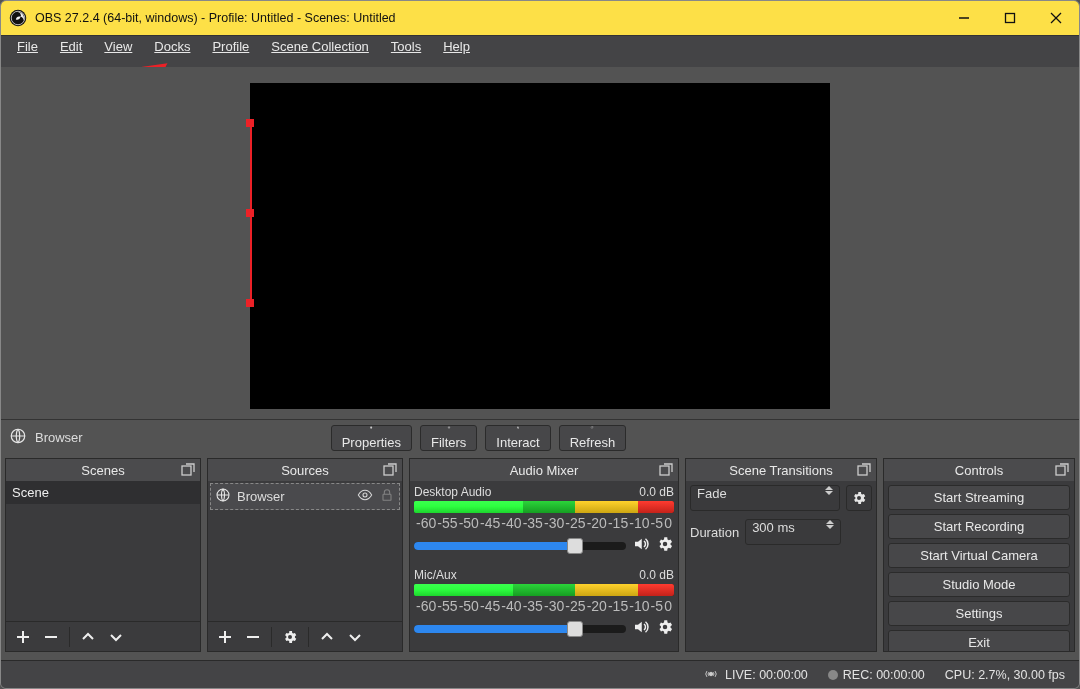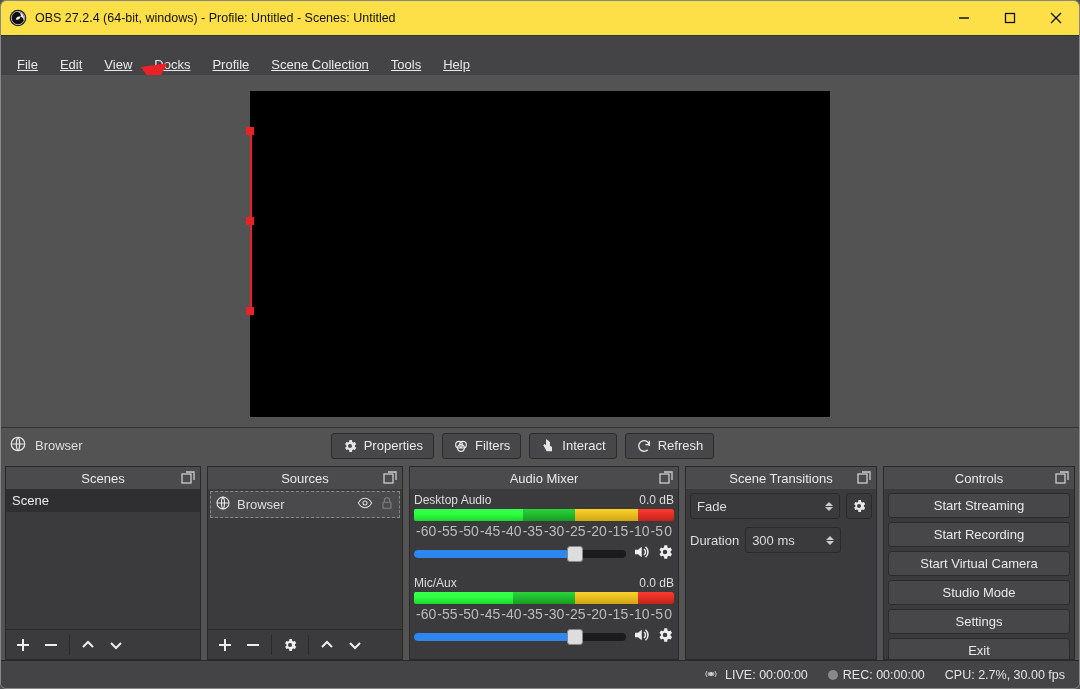--- a/index.html
+++ b/index.html
@@ -31,24 +31,24 @@
   .titlebar .title-text { font-size: 12.5px; color:#111; }
   .winbtns { margin-left: auto; display:flex; }
   .winbtn {
     width: 46px; height: 34px;
     display:flex; align-items:center; justify-content:center;
     color:#111;
   }
   .winbtn svg { width:12px; height:12px; }
   
   .menubar {
-    height: 40px;
+    height: 32px;
     background: #444446;
     display:flex;
-    align-items:flex-end;
+    align-items:flex-start;
     padding: 0 6px;
     gap: 2px;
     border-top:1px solid #333;
   }
   .menuitem {
     padding: 3px 10px;
     color:#e8e8e8;
     font-size:13px;
     position:relative;
   }
@@ -96,21 +96,21 @@
   }
   .globe-icon svg, .gear-ic svg, .speak-ic svg { width:18px; height:18px; }
   .ctx-btns { display:flex; gap:8px; margin-left: 248px; }
   .tbtn {
     height:26px;
     padding: 0 10px;
     background:#474749;
     border:1px solid #2b2b2b;
     border-radius:3px;
     display:flex; align-items:center; gap:6px;
-    font-size:13px; color:#e8e8e8;
+    font-size:13px; color:#e8e8e8;flex-direction:column;
   }
   .tbtn svg { width:16px; height:16px; }
   
   .docks {
     display:flex;
     height: 200px;
     background:#535353;
     gap:6px;
     padding: 3px 4px;
   }
@@ -213,21 +213,21 @@
     position:absolute; top:-4px; left:72%;
     width:16px; height:16px; background:#ddd; border-radius:3px;
     border:1px solid #888;
   }
   
   .combo {
     height:26px;
     background:#3a3a3c;
     border:1px solid #2a2a2a;
     border-radius:3px;
-    display:flex; align-items:center;
+    display:flex; 
     padding:0 6px;
     flex:1;
     font-size:13px;
   }
   .combo .caret {
     display:flex;flex-direction:column;gap:1px;margin-left:auto;
   }
   .combo .caret span{width:0;height:0;border-left:4px solid transparent;border-right:4px solid transparent;}
   .combo .caret .up{border-bottom:4px solid #ccc;}
   .combo .caret .dn{border-top:4px solid #ccc;}

